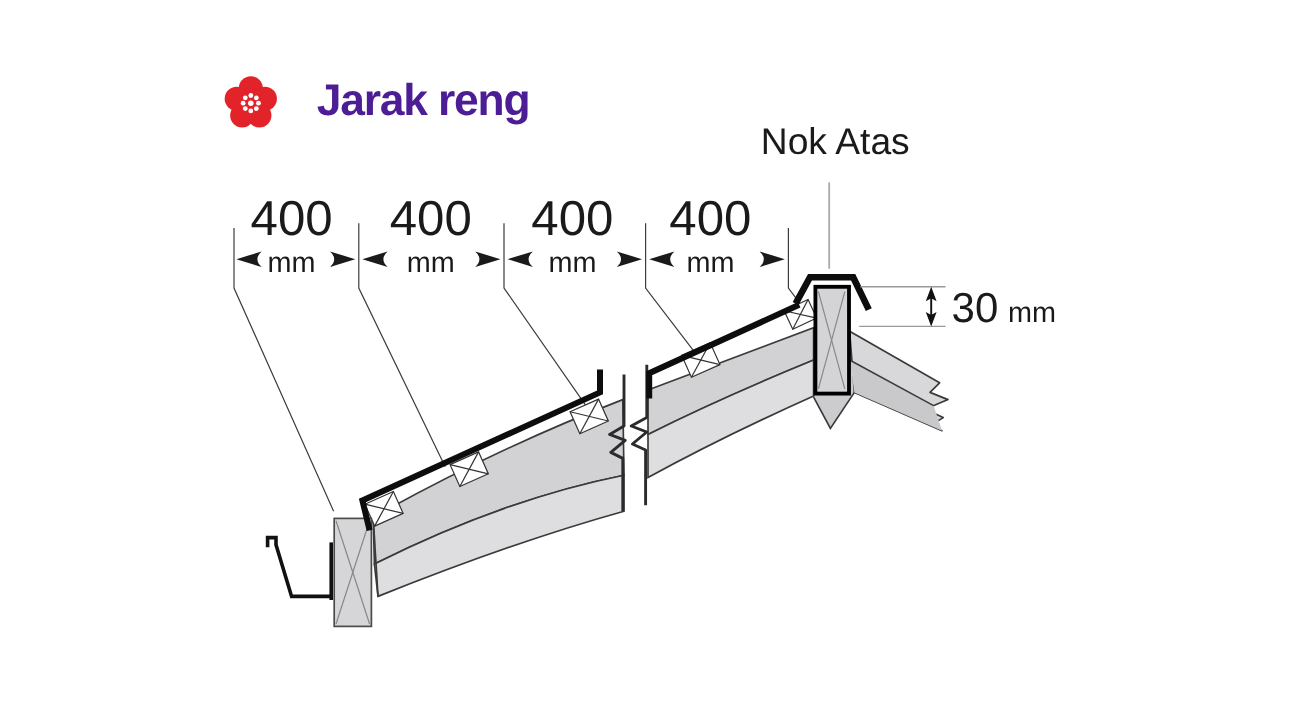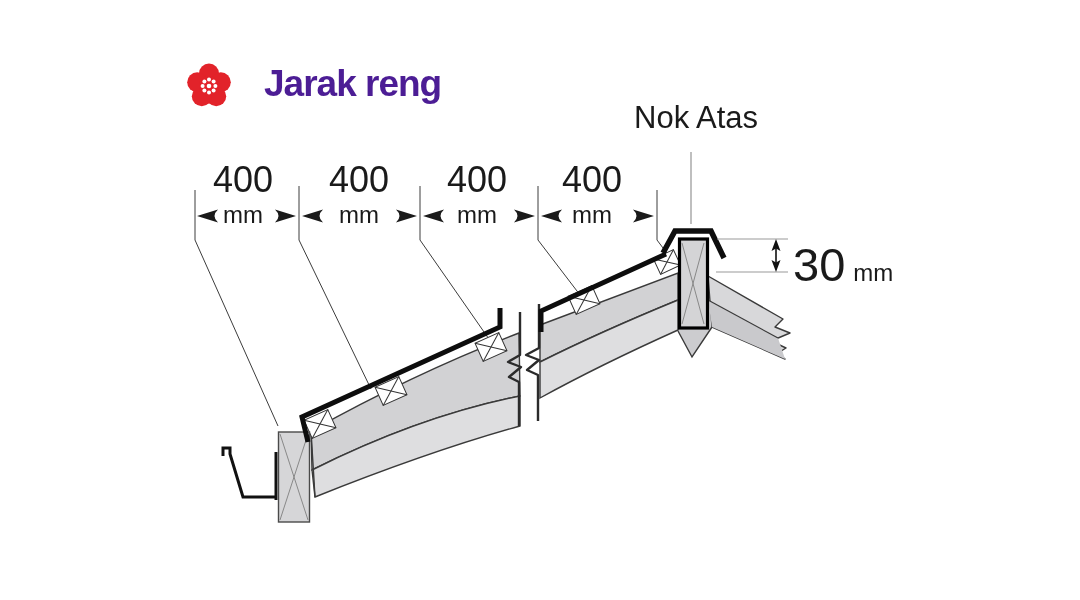--- a/index.html
+++ b/index.html
@@ -3,26 +3,26 @@
 <meta charset="utf-8">
 <style>
   html,body{margin:0;padding:0;background:#fff;}
   .screen{position:relative;width:1080px;height:600px;background:#ffffff;overflow:hidden;
           font-family:"Liberation Sans", sans-serif;color:#1a1a1a;}
   .diagram-svg{position:absolute;left:0;top:0;}
   .page-title{position:absolute;left:243px;top:63px;font-size:37px;font-weight:bold;
               letter-spacing:-1px;color:#4c1d95;white-space:nowrap;margin-left:21px;}
   .logo{position:absolute;left:185px;top:62px;width:48px;height:48px;}
   .dim{position:absolute;top:162px;text-align:center;transform:translateX(-50%);line-height:1;}
-  .dim-value{font-size:36px;}
+  .dim-value{font-size:41px;}
   .dim-unit{font-size:24px;margin-top:5px;}
   .dim1{left:243px;} .dim2{left:359px;} .dim3{left:477px;} .dim4{left:592px;}
   .ridge-label{position:absolute;left:634px;top:100px;font-size:31px;white-space:nowrap;}
   .height-label{position:absolute;left:793px;top:237px;display:flex;align-items:baseline;gap:8px;white-space:nowrap;}
-  .height-value{font-size:47px;}
+  .height-value{font-size:35px;}
   .height-unit{font-size:24px;}
 </style>
 </head>
 <body>
 
 <div class="screen">
 
   <svg class="logo" viewBox="0 0 48 48">
     <g fill="#e2232a">
       <circle cx="24" cy="11.5" r="10"></circle>

